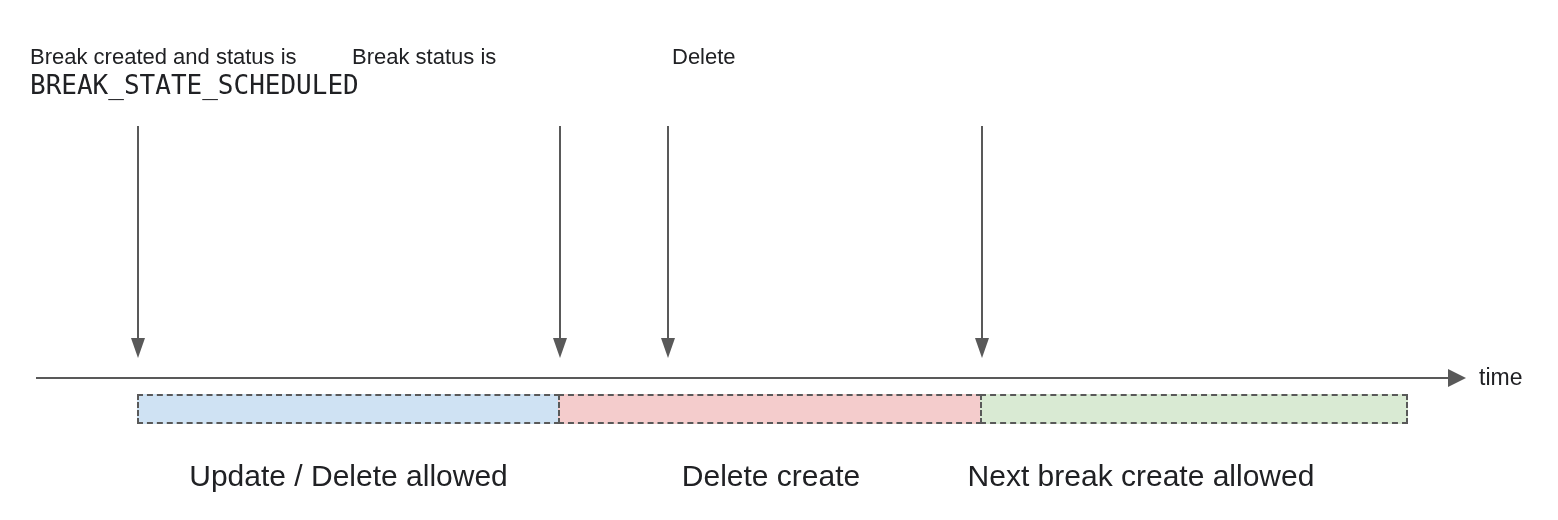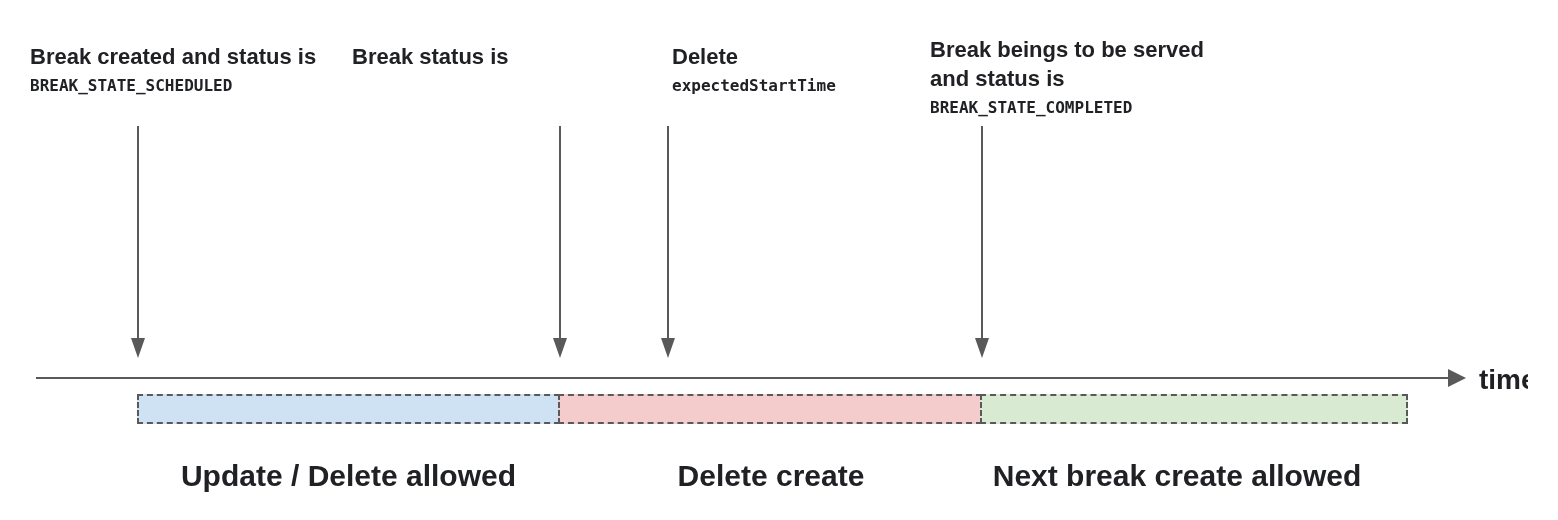--- a/index.html
+++ b/index.html
@@ -5,31 +5,30 @@
   * { margin: 0; padding: 0; box-sizing: border-box; }
   html, body { background: #ffffff; }
   .canvas {
     position: relative;
     width: 1528px;
     height: 520px;
     background: #ffffff;
     font-family: "Liberation Sans", sans-serif;
     color: #202124;
     overflow: hidden;
-    font-weight: bold;
   }
   .annotation {
     position: absolute;
     font-size: 22px;
     line-height: 29px;
     white-space: nowrap;
   }
   .annotation .code {
     font-family: "DejaVu Sans Mono", "Liberation Mono", monospace;
-    font-size: 16px;
+    font-size: 26px;
     letter-spacing: 0;
   }
   .annotation-1 { left: 30px;  top: 42px; }
   .annotation-2 { left: 352px; top: 42px; }
   .annotation-3 { left: 672px; top: 42px; }
   .annotation-4 { left: 930px; top: 35px; }
 
   .down-arrow {
     position: absolute;
     width: 14px;
@@ -65,21 +64,21 @@
     position: absolute;
     left: 1448px; top: 369px;
     width: 0; height: 0;
     border-top: 9px solid transparent;
     border-bottom: 9px solid transparent;
     border-left: 18px solid #595959;
   }
   .axis-label {
     position: absolute;
     left: 1479px; top: 364px;
-    font-size: 28px;
+    font-size: 23px;
     white-space: nowrap;
   }
 
   .bar {
     position: absolute;
     left: 137px; top: 394px;
     display: flex;
     height: 30px;
   }
   .segment {
@@ -93,46 +92,40 @@
 
   .segment-label {
     position: absolute;
     top: 459px;
     font-size: 30px;
     text-align: center;
     white-space: nowrap;
   }
   .segment-label-1 { left: 137px; width: 423px; }
   .segment-label-2 { left: 560px; width: 422px; }
-  .segment-label-3 { left: 964px; width: 426px; }
+  .segment-label-3 { left: 928px; width: 426px; }
 </style>
 </head>
 <body>
 
 <div class="canvas">
 
   <div class="annotation annotation-1">
     <div>Break created and status is</div>
     <div class="code">BREAK_STATE_SCHEDULED</div>
   </div>
 
   <div class="annotation annotation-2">
     <div>Break status is</div>
   </div>
 
   <div class="annotation annotation-3">
     <div>Delete</div>
-    <div class="code">expectedStartTime</div>
   </div>
 
-  <div class="annotation annotation-4">
-    <div>Break beings to be served</div>
-    <div>and status is</div>
-    <div class="code">BREAK_STATE_COMPLETED</div>
-  </div>
 
   <div class="down-arrow down-arrow-1">
     <div class="shaft"></div>
     <div class="head"></div>
   </div>
   <div class="down-arrow down-arrow-2">
     <div class="shaft"></div>
     <div class="head"></div>
   </div>
   <div class="down-arrow down-arrow-3">

